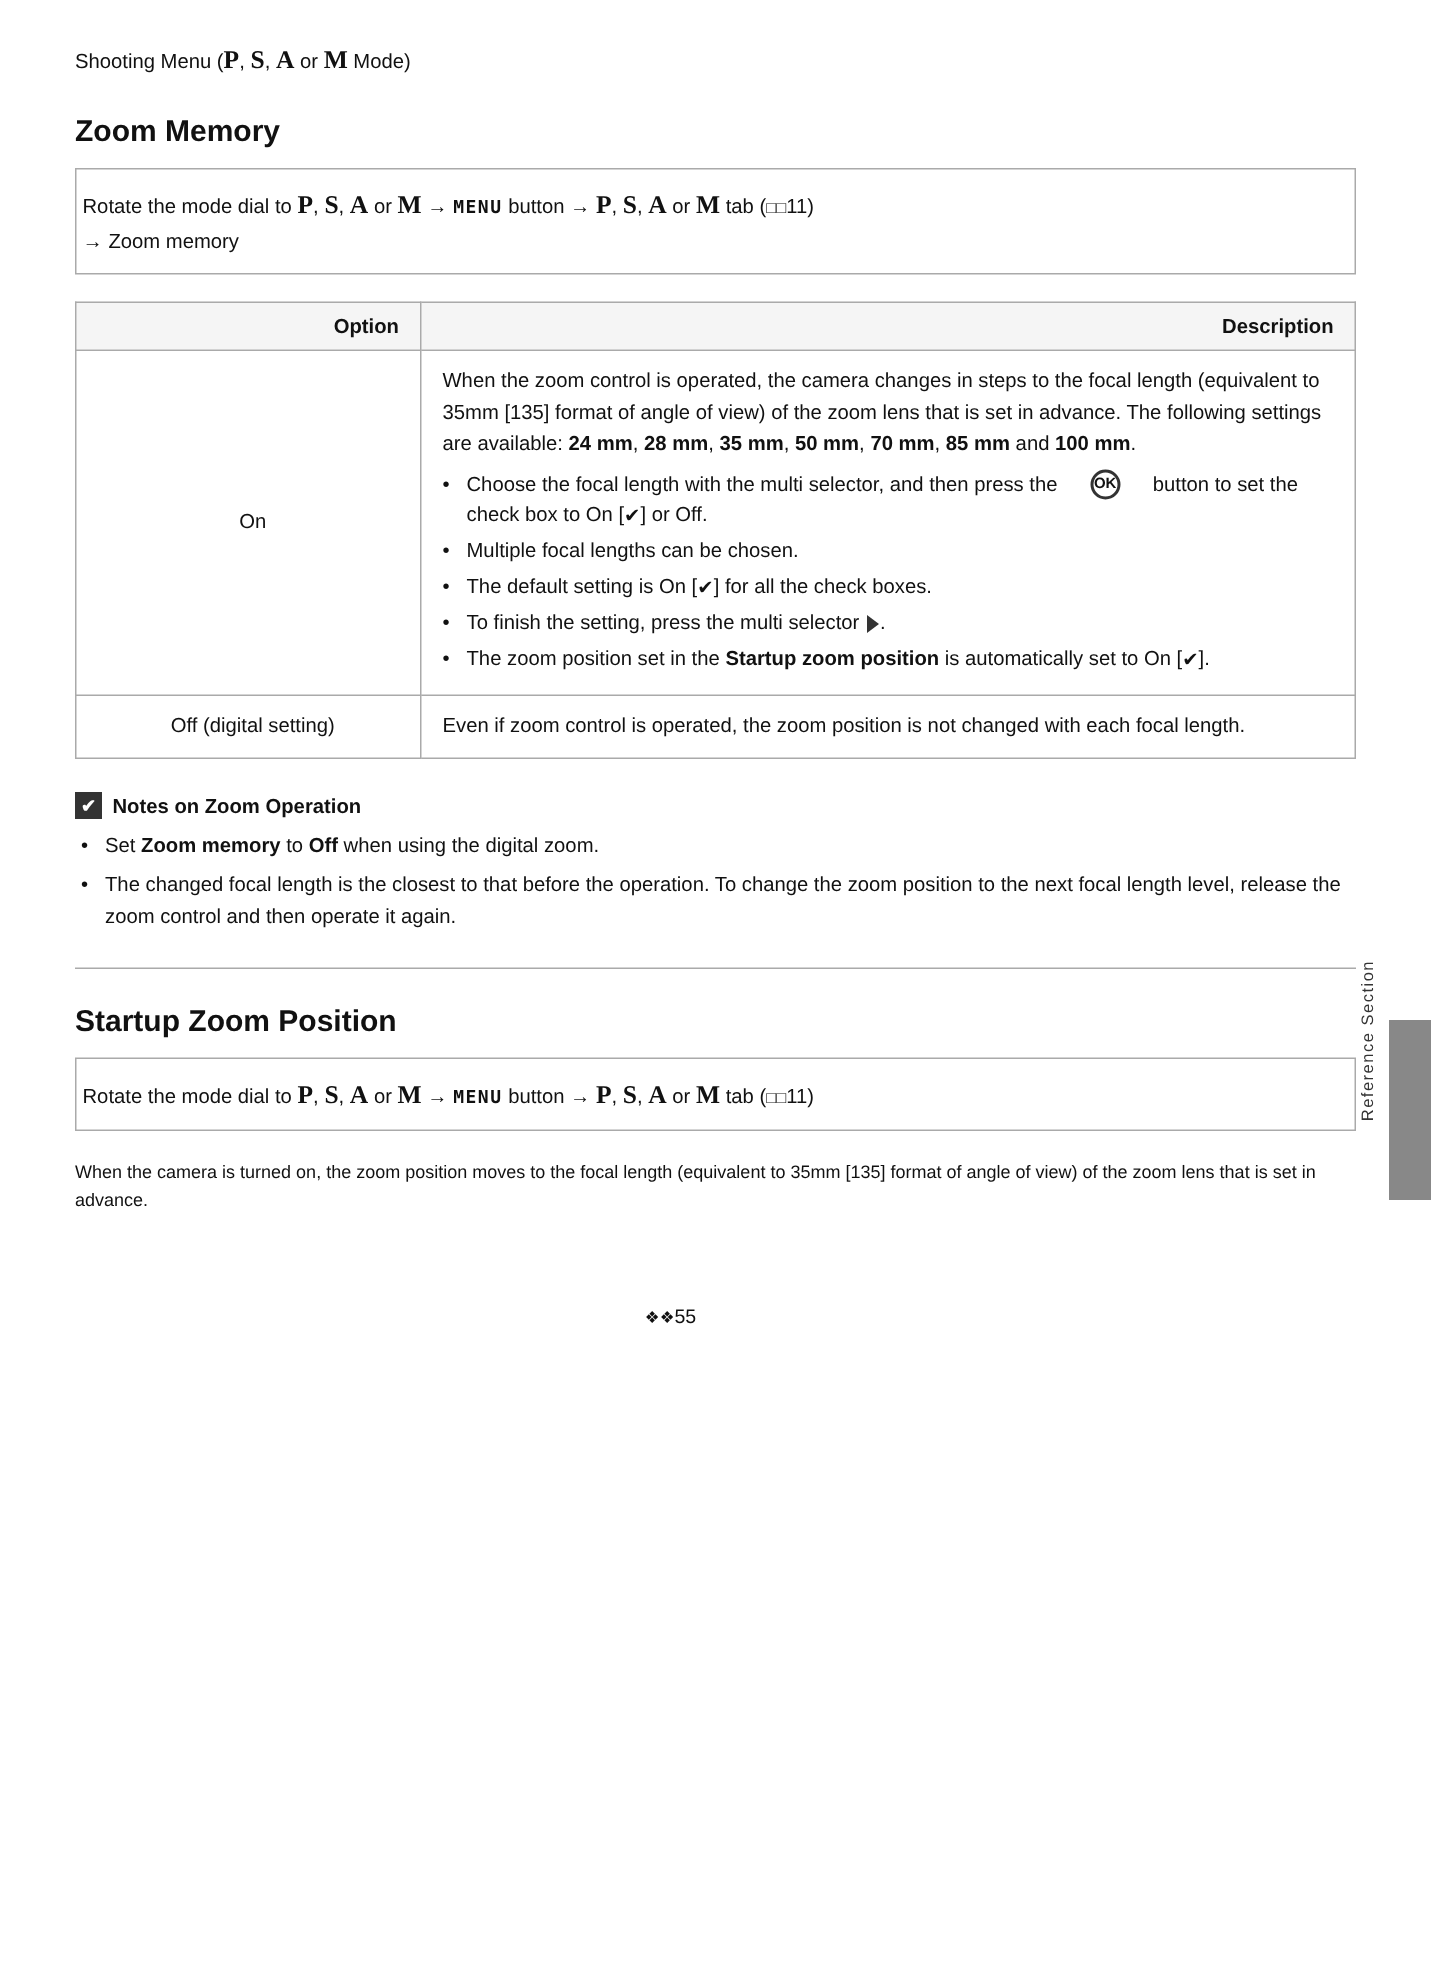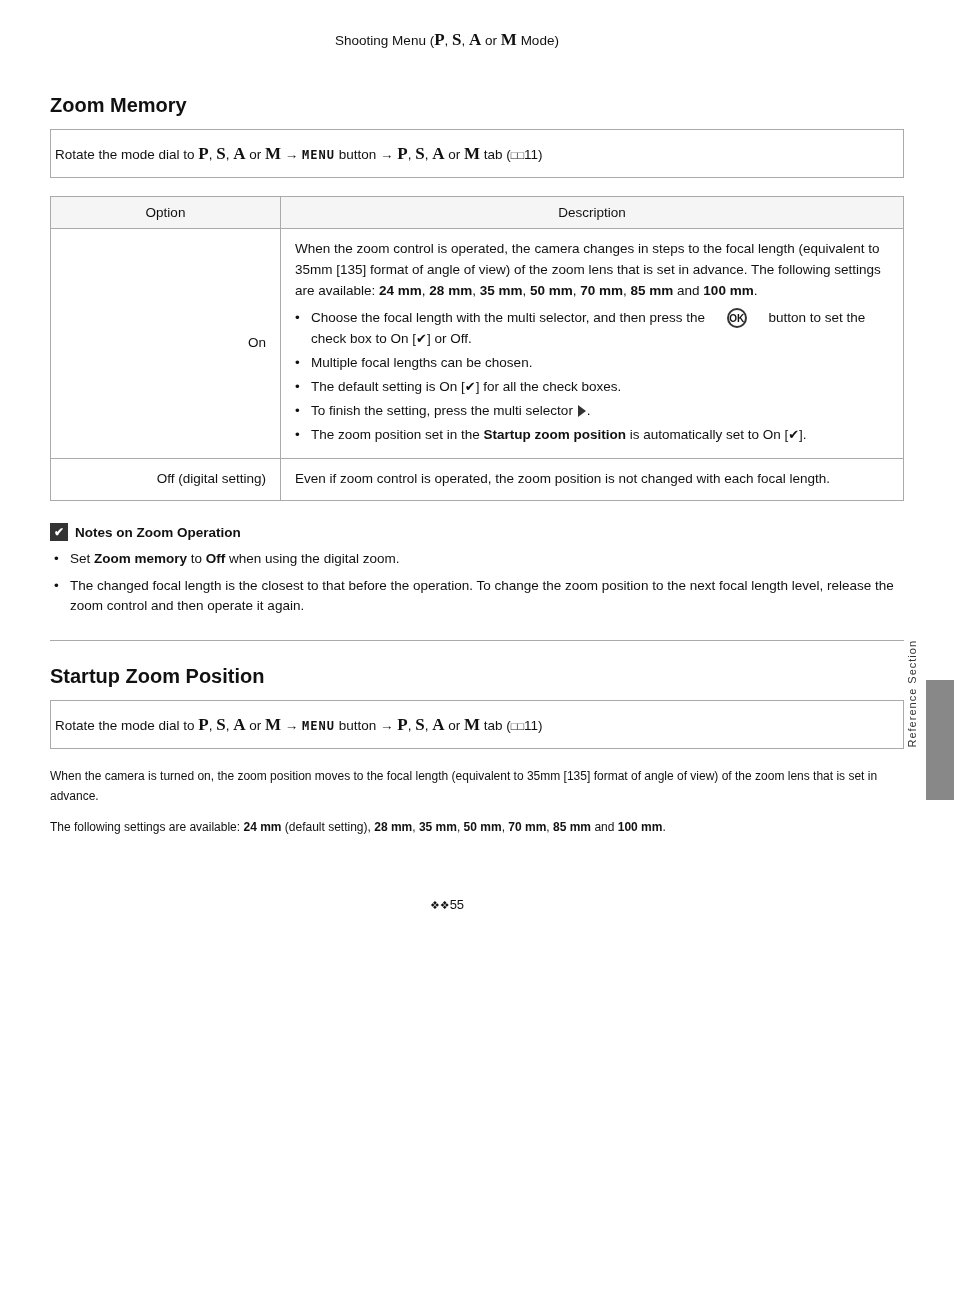--- a/index.html
+++ b/index.html
@@ -15,23 +15,23 @@
       overflow: hidden;
     }
 
     .page {
       padding: 30px 50px 50px 50px;
       position: relative;
     }
 
     
     .page-header {
-      text-align: center;
-      font-size: 13.5px;
-      margin-bottom: 44px;
+      text-align: left;
+      font-size: 13.5px;
+      margin-bottom: 27px;
       padding-right: 60px;
     }
 
     
     .section-title {
       font-size: 20px;
       font-weight: bold;
       margin-bottom: 12px;
     }
 
@@ -47,37 +47,37 @@
     
     .data-table {
       width: 100%;
       border-collapse: collapse;
       margin-bottom: 22px;
       font-size: 13.5px;
     }
 
     .data-table th {
       border: 1px solid #aaa;
-      padding: 8px 32px;
-      text-align: center;
+      padding: 8px 14px;
+      text-align: right;
       background: #f5f5f5;
-      font-weight: normal;
+      font-weight: bold;
     }
 
     .data-table td {
       border: 1px solid #aaa;
       padding: 10px 14px;
       vertical-align: top;
       line-height: 1.55;
     }
 
     .data-table td:first-child {
       width: 230px;
       vertical-align: middle;
-      text-align: right;
+      text-align: center;
       padding-left: 20px;
     }
 
     .bullet-list {
       list-style: none;
       padding: 0;
       margin-top: 6px;
     }
 
     .bullet-list li {
@@ -239,20 +239,23 @@
   <div class="page-header">
     <span>Shooting Menu (<span class="serif-char">P</span>, <span class="serif-char">S</span>, <span class="serif-char">A</span> or <span class="serif-char">M</span> Mode)</span>
   </div>
 
   <div>
     <h2 class="section-title">Zoom Memory</h2>
 
     <div class="nav-box">
       <div>
         Rotate the mode dial to <span class="serif-char">P</span>, <span class="serif-char">S</span>, <span class="serif-char">A</span> or <span class="serif-char">M</span> → <span class="monospace-bold">MENU</span> button → <span class="serif-char">P</span>, <span class="serif-char">S</span>, <span class="serif-char">A</span> or <span class="serif-char">M</span> tab (<span style="font-size:11px;">□□</span>11)
+      </div>
+      <div>
+        → Zoom memory
       </div>
     </div>
 
     <table class="data-table">
       <thead>
         <tr>
           <th>Option</th>
           <th>Description</th>
         </tr>
       </thead>
@@ -297,23 +300,20 @@
     <h2 class="section-title">Startup Zoom Position</h2>
 
     <div class="nav-box">
       <div>
         Rotate the mode dial to <span class="serif-char">P</span>, <span class="serif-char">S</span>, <span class="serif-char">A</span> or <span class="serif-char">M</span> → <span class="monospace-bold">MENU</span> button → <span class="serif-char">P</span>, <span class="serif-char">S</span>, <span class="serif-char">A</span> or <span class="serif-char">M</span> tab (<span style="font-size:11px;">□□</span>11)
       </div>
     </div>
 
     <p class="body-text">When the camera is turned on, the zoom position moves to the focal length (equivalent to 35mm [135] format of angle of view) of the zoom lens that is set in advance.</p>
 
-    <p class="body-text">
-      The following settings are available: <b>24 mm</b> (default setting), <b>28 mm</b>, <b>35 mm</b>, <b>50 mm</b>, <b>70 mm</b>, <b>85 mm</b> and <b>100 mm</b>.
-    </p>
   </div>
 
   <div class="sidebar-tab"></div>
   <div class="sidebar-tab-text">Reference Section</div>
 
   <div class="page-number">
     <span style="font-size:11px;">❖❖</span><span>55</span>
   </div>
 
 </div>

